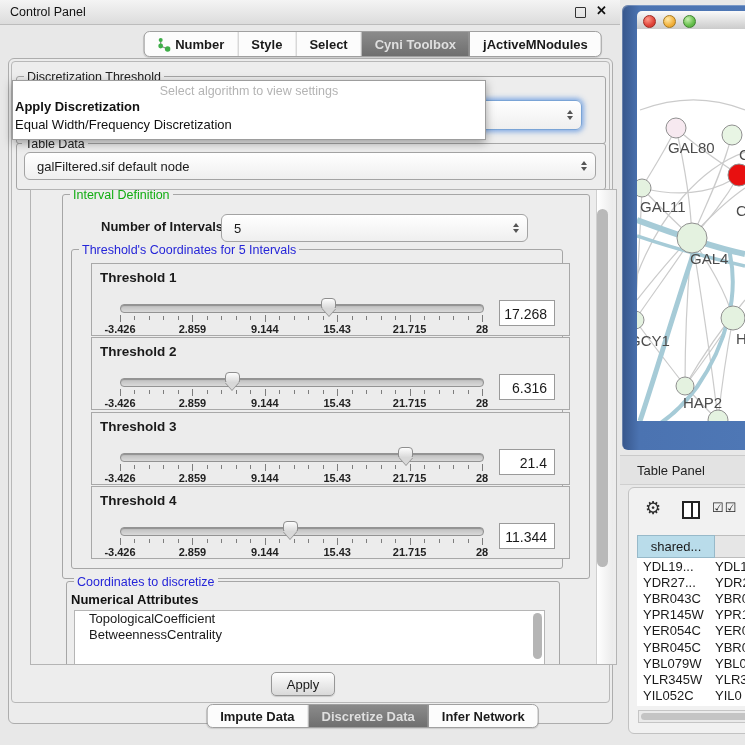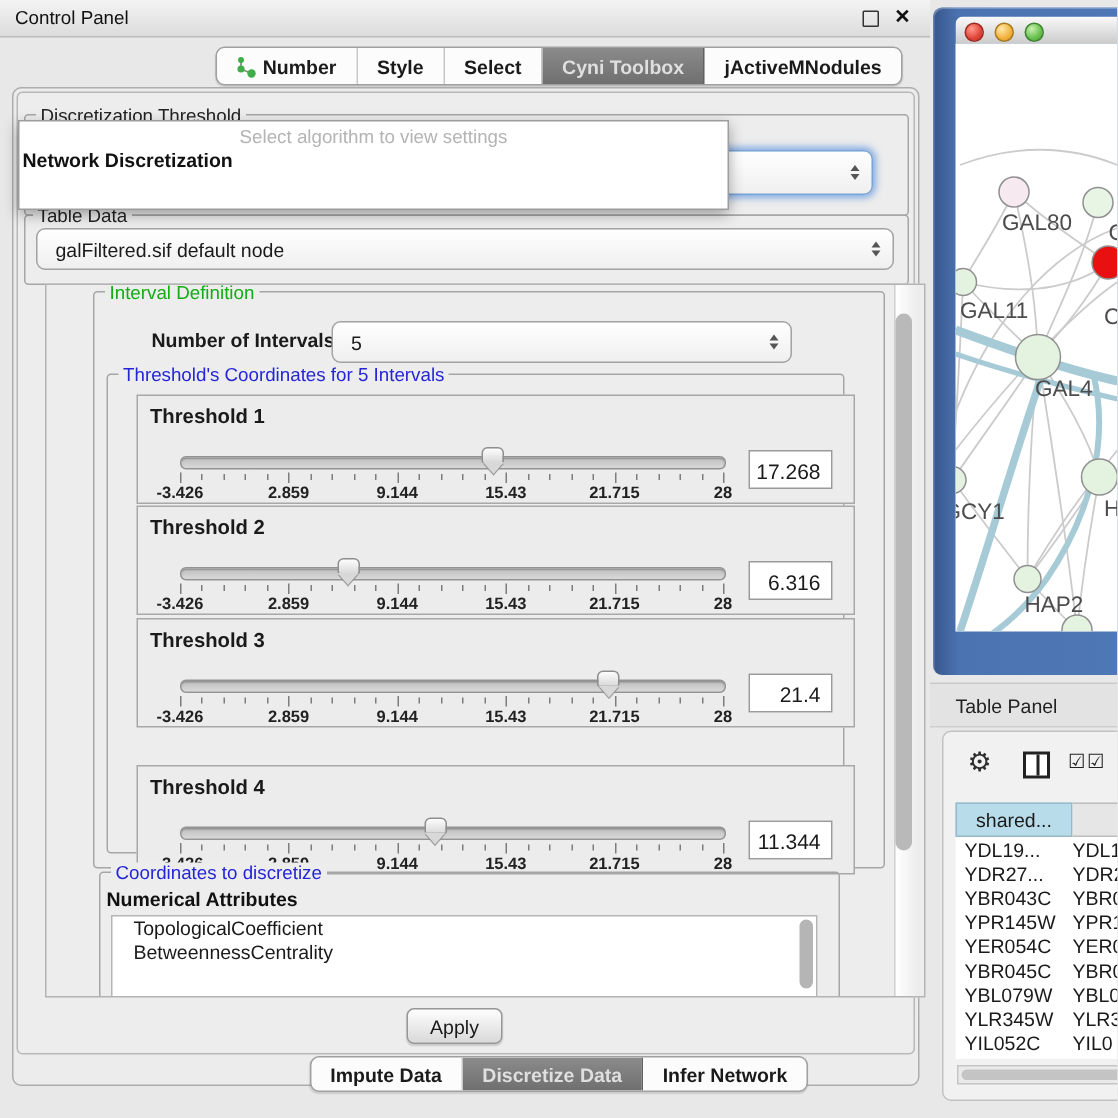--- a/index.html
+++ b/index.html
@@ -148,21 +148,22 @@
   <div class="combo focusblue" style="left:24px;top:100px;width:556px;height:28px;">
     <span class="stepper">
         <i class="up"></i>
         <i class="dn"></i>
       </span>
   </div>
 
   <div class="popup">
     <div class="hint">Select algorithm to view settings</div>
     <div id="popup-items">
-        <div class="pitem bold">Network Discretization</div>
+        <div class="pitem bold">Apply Discretization</div>
+        <div class="pitem">Equal Width/Frequency Discretization</div>
       </div>
   </div>
 
   <div class="group" style="left:16px;top:143px;width:588px;height:45px;"></div>
   <div class="group-label" style="left:22px;top:137px;color:#222;">Table Data</div>
   <div class="combo" style="left:24px;top:152px;width:570px;height:26px;">
     <span class="cval">galFiltered.sif default node</span>
     <span class="stepper">
         <i class="up"></i>
         <i class="dn"></i>
@@ -308,21 +309,21 @@
             <span class="tick-label" style="left: 245.2px;">15.43</span>
             <span class="tick-label" style="left: 317.6px;">21.715</span>
             <span class="tick-label" style="left: 390px;">28</span>
           </div>
     <div class="handle" style="left: 306.474px;">
       <span class="h-top"></span>
             <span class="h-pt"></span>
     </div>
     <div class="th-value">21.4</div>
   </div>
-        <div class="th-row" style="top: 296px; margin-top: 24px;">
+        <div class="th-row" style="top: 296px;">
     <div class="th-title">Threshold 4</div>
     <div class="track"></div>
     <div class="ticks">
             <span class="tick major" style="left: 28px;"></span>
             <span class="tick minor" style="left: 42.48px;"></span>
             <span class="tick minor" style="left: 56.96px;"></span>
             <span class="tick minor" style="left: 71.44px;"></span>
             <span class="tick minor" style="left: 85.92px;"></span>
             <span class="tick major" style="left: 100.4px;"></span>
             <span class="tick minor" style="left: 114.88px;"></span>

